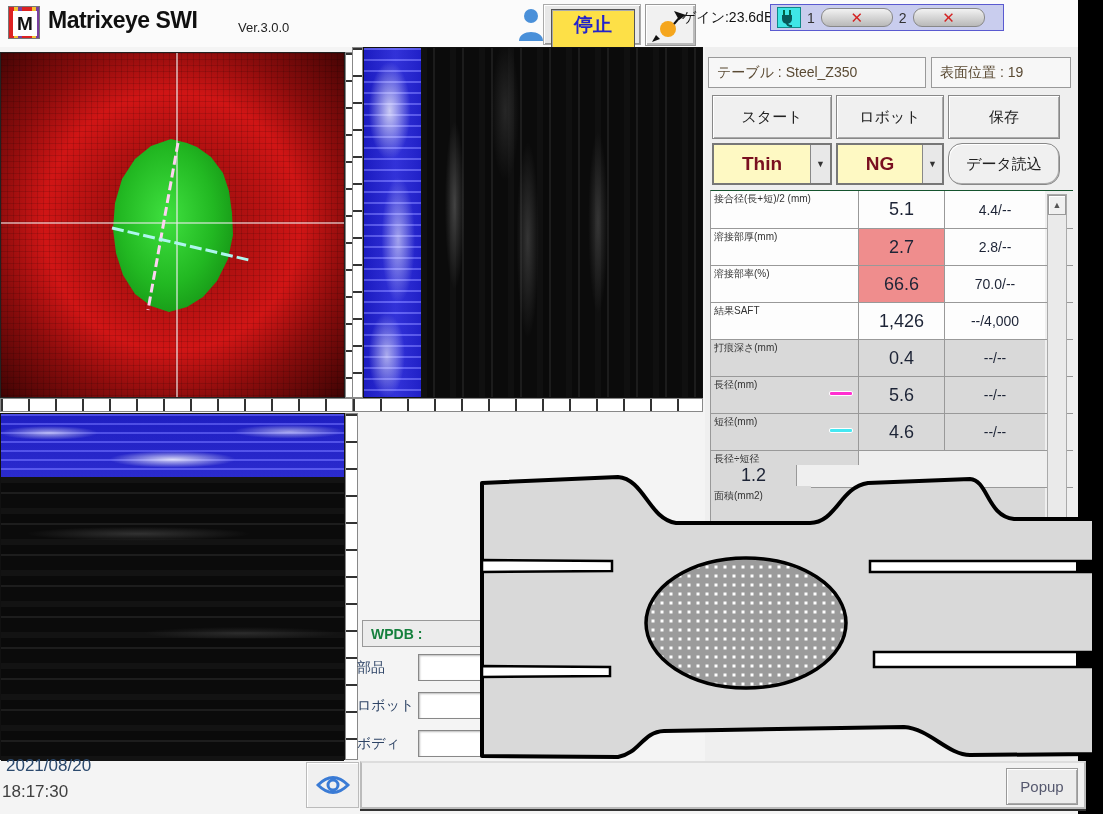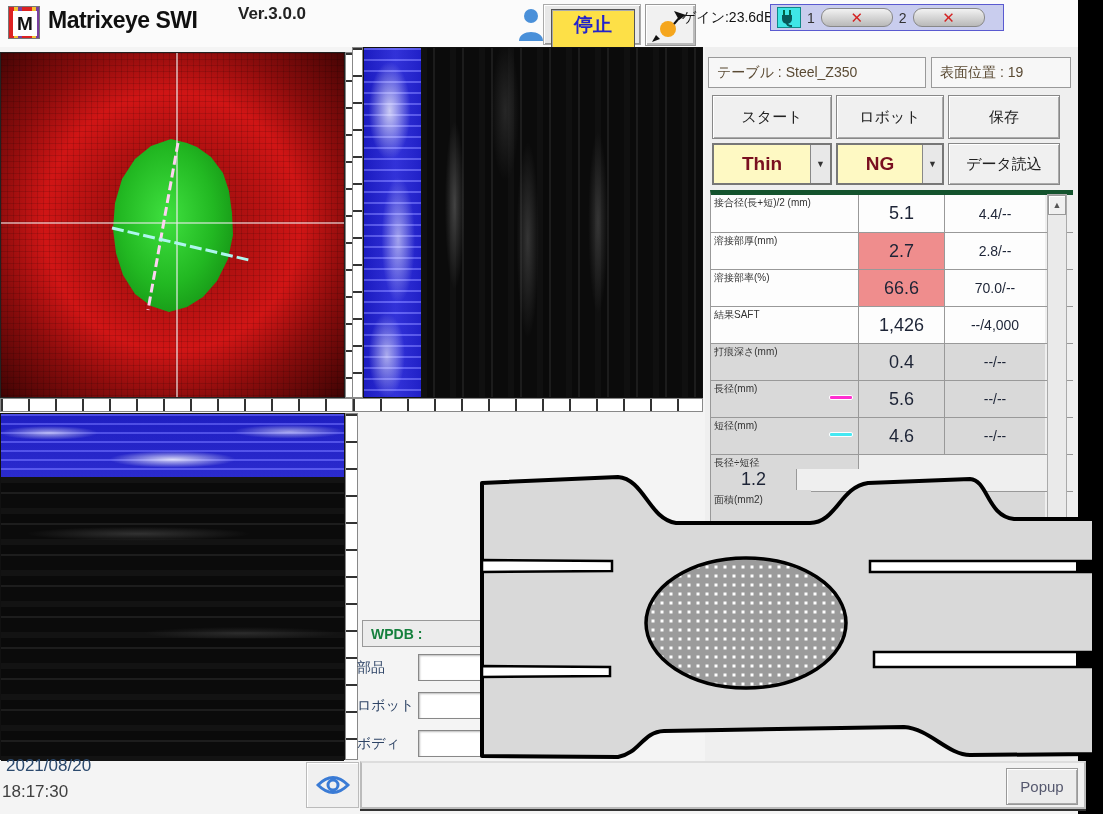--- a/index.html
+++ b/index.html
@@ -14,21 +14,21 @@
 
   
   #topbar { left:0; top:0; width:1103px; height:47px; background:#fbfbfb; }
   #m-logo { left:8px; top:6px; width:32px; height:33px; border:1px solid #777;
     background:
       repeating-linear-gradient(90deg,#d22 0 5px,#f6c231 5px 9px,#7a3fa0 9px 13px,#d22 13px 18px),
       #d22; }
   #m-logo .mbox { position:absolute; left:4px; top:4px; width:24px; height:25px; background:#fff;
     display:flex; align-items:center; justify-content:center; font-weight:bold; font-size:19px; color:#111; }
   #app-title { left:48px; top:7px; font-size:23px; font-weight:bold; color:#101010; letter-spacing:-.5px; }
-  #app-version { left:238px; top:4px; font-size:17px; font-weight:bold; color:#222; }
+  #app-version { left:238px; top:20px; font-size:13px; font-weight:normal; color:#222; }
   #user-ico { left:517px; top:7px; }
   #stop-frame { left:543px; top:4px; width:98px; height:41px; background:#e8e8e8;
     border:1px solid #aaa; box-shadow:inset 1px 1px 0 #fff, inset -1px -1px 0 #999; }
   #stop-btn { position:absolute; left:7px; top:4px; width:84px; height:44px; background:#fde047;
     border:1px solid #555; box-shadow:inset 1px 1px 0 #aaa;
     color:#2222cc; font-size:19px; font-weight:bold; text-align:center; line-height:30px; cursor:default; }
   #ptr-btn { left:645px; top:4px; width:51px; height:42px; background:#f1f1f1;
     border:1px solid #999; box-shadow:inset 1px 1px 0 #fff, inset -2px -2px 0 #bbb; }
   #gain-lbl { left:682px; top:9px; font-size:14px; color:#111; }
   #chan-bar { left:770px; top:4px; width:234px; height:27px; background:#c9cdee;
@@ -92,32 +92,32 @@
   .infobar { position:absolute; top:10px; height:31px; background:#f7f7f7; border:1px solid #999;
     font-size:14px; color:#5a4a33; display:flex; align-items:center; padding:0 8px; }
   #info-table { left:3px; width:218px; }
   #info-surface { left:226px; width:140px; }
   .pbtn { position:absolute; background:#f0f0f0; border:1px solid #888;
     box-shadow:inset 1px 1px 0 #fff, inset -1px -1px 0 #aaa;
     font-size:15px; color:#222; display:flex; align-items:center; justify-content:center; }
   #btn-start { left:7px;  top:48px; width:120px; height:44px; }
   #btn-redo  { left:131px; top:48px; width:108px; height:44px; }
   #btn-save  { left:243px; top:48px; width:112px; height:44px; }
-  #btn-load  { left:243px; top:96px; width:112px; height:42px; }
+  #btn-load  { left:243px; top:96px; width:112px; height:42px;border-radius:14px; }
   .dropd { position:absolute; top:96px; height:42px; border:2px solid #777; background:#fef9c3;
     display:flex; align-items:stretch; }
   #dd-mode { left:7px; width:120px; }
   #dd-judge { left:131px; width:108px; }
   .dropd .dval { flex:1; display:flex; align-items:center; justify-content:center;
     font-size:19px; font-weight:bold; color:#7a1020; }
   .dropd .darr { width:20px; background:#e8e8e8; border-left:1px solid #888;
     display:flex; align-items:center; justify-content:center; font-size:9px; color:#333; }
 
   
-  #rtable { position:absolute; left:5px; top:143px; width:363px; border-top:5px solid #14532d; border-left:1px solid #999; }
+  #rtable { position:absolute; left:5px; top:143px; width:363px; border-top:1px solid #14532d; border-left:1px solid #999; }
   .trow { display:flex; border-bottom:1px solid #999; }
   .tlabel { width:148px; font-size:10px; color:#333; padding:2px 2px 0 3px; position:relative;
     border-right:1px solid #999; line-height:1.15; }
   .tval { width:86px; font-size:18px; color:#1d2436; text-align:center; border-right:1px solid #999;
     display:flex; align-items:center; justify-content:center; }
   .tspec { width:100px; font-size:14px; color:#1d2436; text-align:center;
     display:flex; align-items:center; justify-content:center; }
   .shade-white .tlabel,.shade-white .tval,.shade-white .tspec { background:#fdfdfd; }
   .shade-gray  .tlabel,.shade-gray .tval,.shade-gray .tspec { background:#d9d9d9; }
   .tval.hl { background:#ef8d8d !important; }

